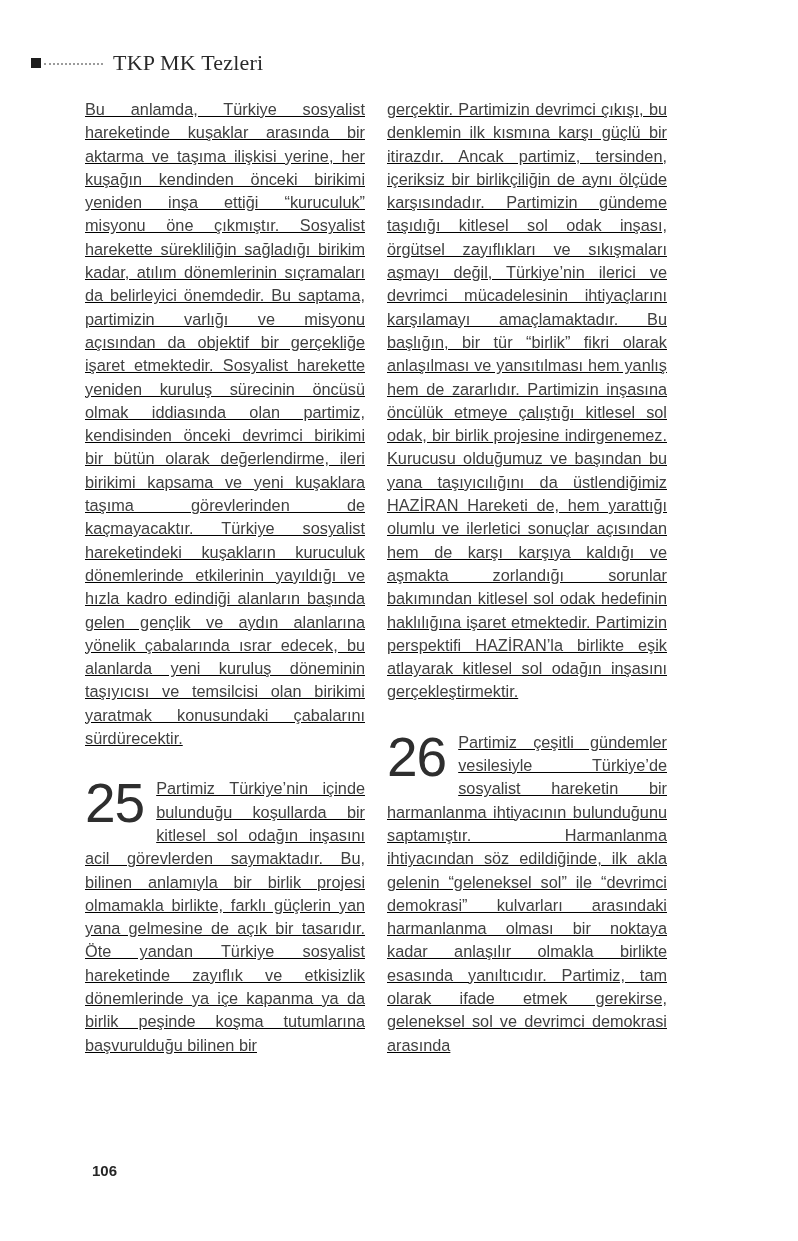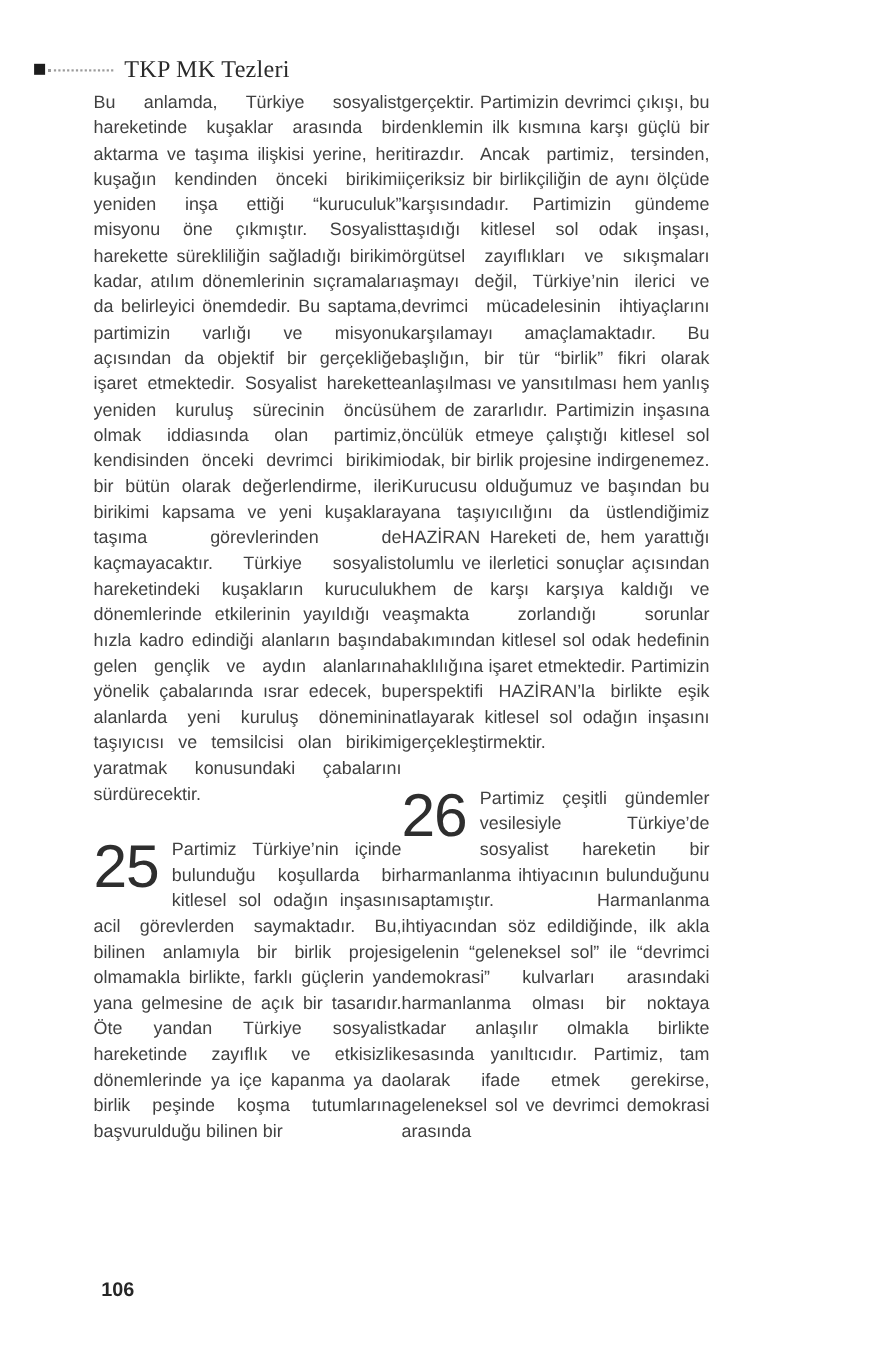--- a/index.html
+++ b/index.html
@@ -38,25 +38,27 @@
     font-size: 22px;
     color: #2a2a2a;
     letter-spacing: 0.2px;
     white-space: nowrap;
   }
 
   
   .page-body {
     position: absolute;
     left: 85px;
-    top: 82px;
+    top: 98px;
     width: 582px;
     height: 1044px;
     display: flex;
+    gap: 22px;
     overflow: hidden;
+    text-decoration: underline;
   }
   .col {
     width: 280px;
     flex: 0 0 280px;
     font-family: "Liberation Sans", sans-serif;
     font-size: 16.3px;
     line-height: 23.3px;
     color: #414141;
     text-align: justify;
     hyphens: none;
@@ -74,21 +76,21 @@
     letter-spacing: -1px;
   }
 
   
   .footer {
     position: absolute;
     left: 92px;
     top: 1162px;
     font-family: "Liberation Sans", sans-serif;
     font-weight: 700;
-    font-size: 18px;
+    font-size: 15px;
     color: #262626;
   }
 </style>
 </head>
 <body>
 
 <div class="header">
   <span class="sq-marker"></span>
   <span class="dot-leader"></span>
   <span class="header-title">TKP MK Tezleri</span>

